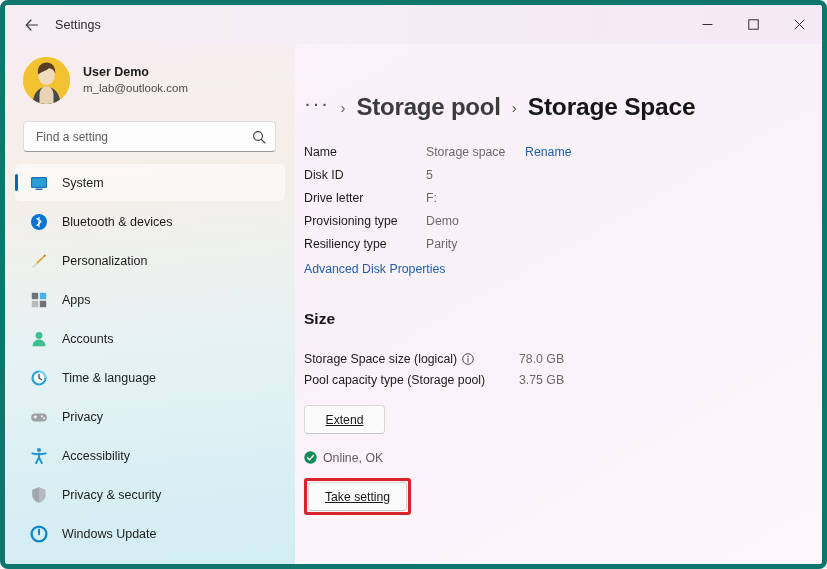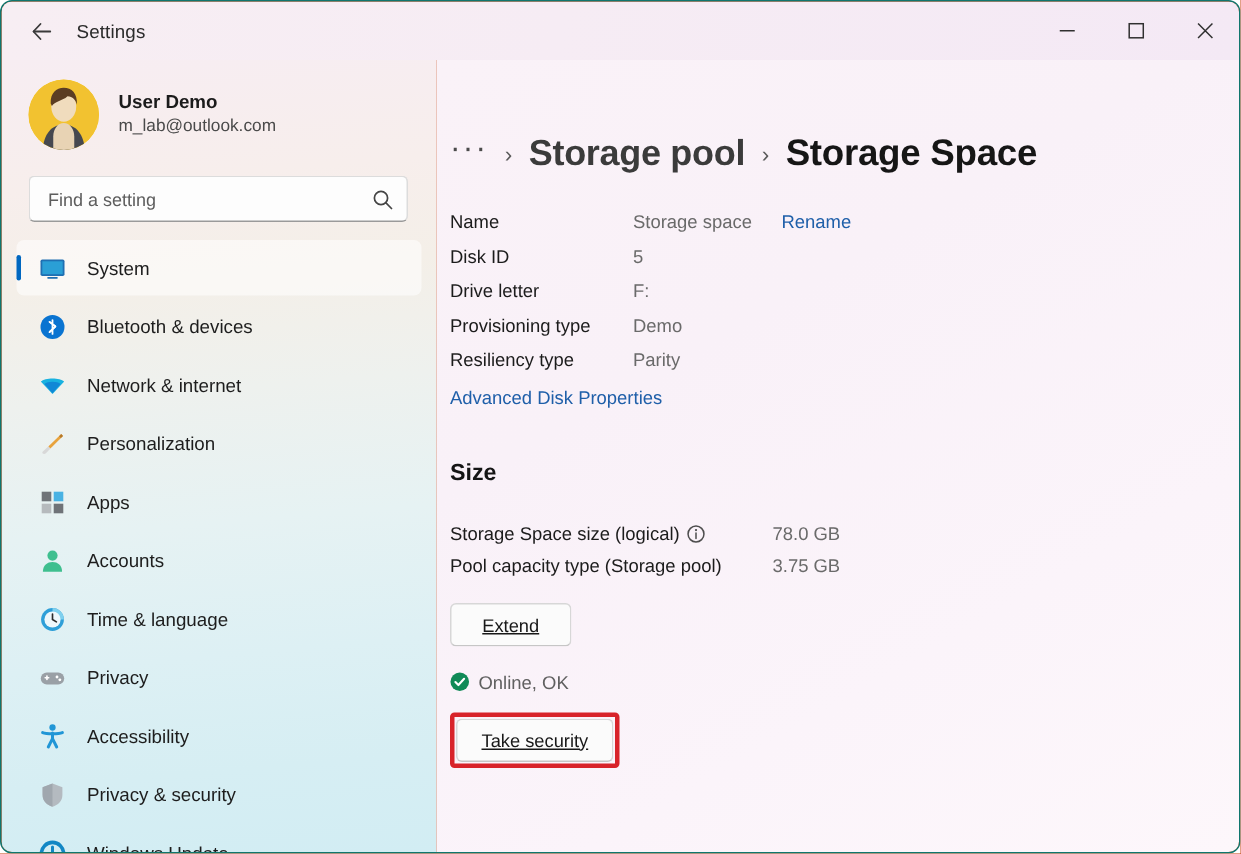--- a/index.html
+++ b/index.html
@@ -8,22 +8,22 @@
     width: 827px;
     height: 569px;
     overflow: hidden;
     font-family: "Liberation Sans", sans-serif;
   }
 
   #window {
     position: relative;
     width: 827px;
     height: 569px;
-    background: #c2410c;
-    border: 1px solid #0f766e;
+    background: #e5e5e5;
+    border: 5px solid #0f766e;
     border-radius: 8px;
     overflow: hidden;
     display: flex;
     flex-direction: column;
     justify-content: center;
   }
 
   
   #titlebar {
     height: 39px;
@@ -368,29 +368,20 @@
                 <circle cx="9" cy="9" r="8" fill="#0a74d1"></circle>
                 <path d="M7 5.6 L11 8.6 L7 12.4 M9 4.4 L9 13.6" fill="none" stroke="#fff" stroke-width="1.2" stroke-linejoin="round" stroke-linecap="round"></path>
                 <path d="M11 8.6 L7 5.6 M11 8.6 L7 12.4" fill="none" stroke="#fff" stroke-width="1.2"></path>
               </svg>
             </span>
             <span class="nav-label">Bluetooth &amp; devices</span>
           </div>
           <div class="nav-item">
             <span class="nav-icon">
               <svg width="18" height="18" viewBox="0 0 18 18">
-                <path d="M1.2 6.4 C4 3.6 14 3.6 16.8 6.4 L9 14.6 Z" fill="#19b2e0"></path>
-                <path d="M3.6 8 C5.8 6.1 12.2 6.1 14.4 8 L9 14.2 Z" fill="#1088d6"></path>
-              </svg>
-            </span>
-            <span class="nav-label">Network &amp; internet</span>
-          </div>
-          <div class="nav-item">
-            <span class="nav-icon">
-              <svg width="18" height="18" viewBox="0 0 18 18">
                 <path d="M14.8 2.4 L16 3.6 L7.6 12 L6.2 10.6 Z" fill="#e8a33d"></path>
                 <path d="M6.1 10.7 L7.5 12.1 L4.6 15.2 C3.6 16.2 2 15.6 2.2 14.4 Z" fill="#d8d8d8"></path>
                 <path d="M14.8 2.4 L16 3.6 L14.6 5 L13.4 3.8 Z" fill="#b5792a"></path>
               </svg>
             </span>
             <span class="nav-label">Personalization</span>
           </div>
           <div class="nav-item">
             <span class="nav-icon">
               <svg width="18" height="18" viewBox="0 0 18 18">
@@ -531,18 +522,18 @@
 
       <div class="status-row">
         <svg width="13" height="13" viewBox="0 0 13 13">
           <circle cx="6.5" cy="6.5" r="6.2" fill="#108a57"></circle>
           <path d="M3.6 6.7 L5.6 8.7 L9.4 4.5" fill="none" stroke="#ffffff" stroke-width="1.4" stroke-linecap="round" stroke-linejoin="round"></path>
         </svg>
         <span class="status-text">Online, OK</span>
       </div>
 
       <div class="highlight-wrap">
-        <button class="btn">Take security</button>
+        <button class="btn">Take setting</button>
       </div>
 
     </div>
   </div>
 </div>
 
 </body></html>

